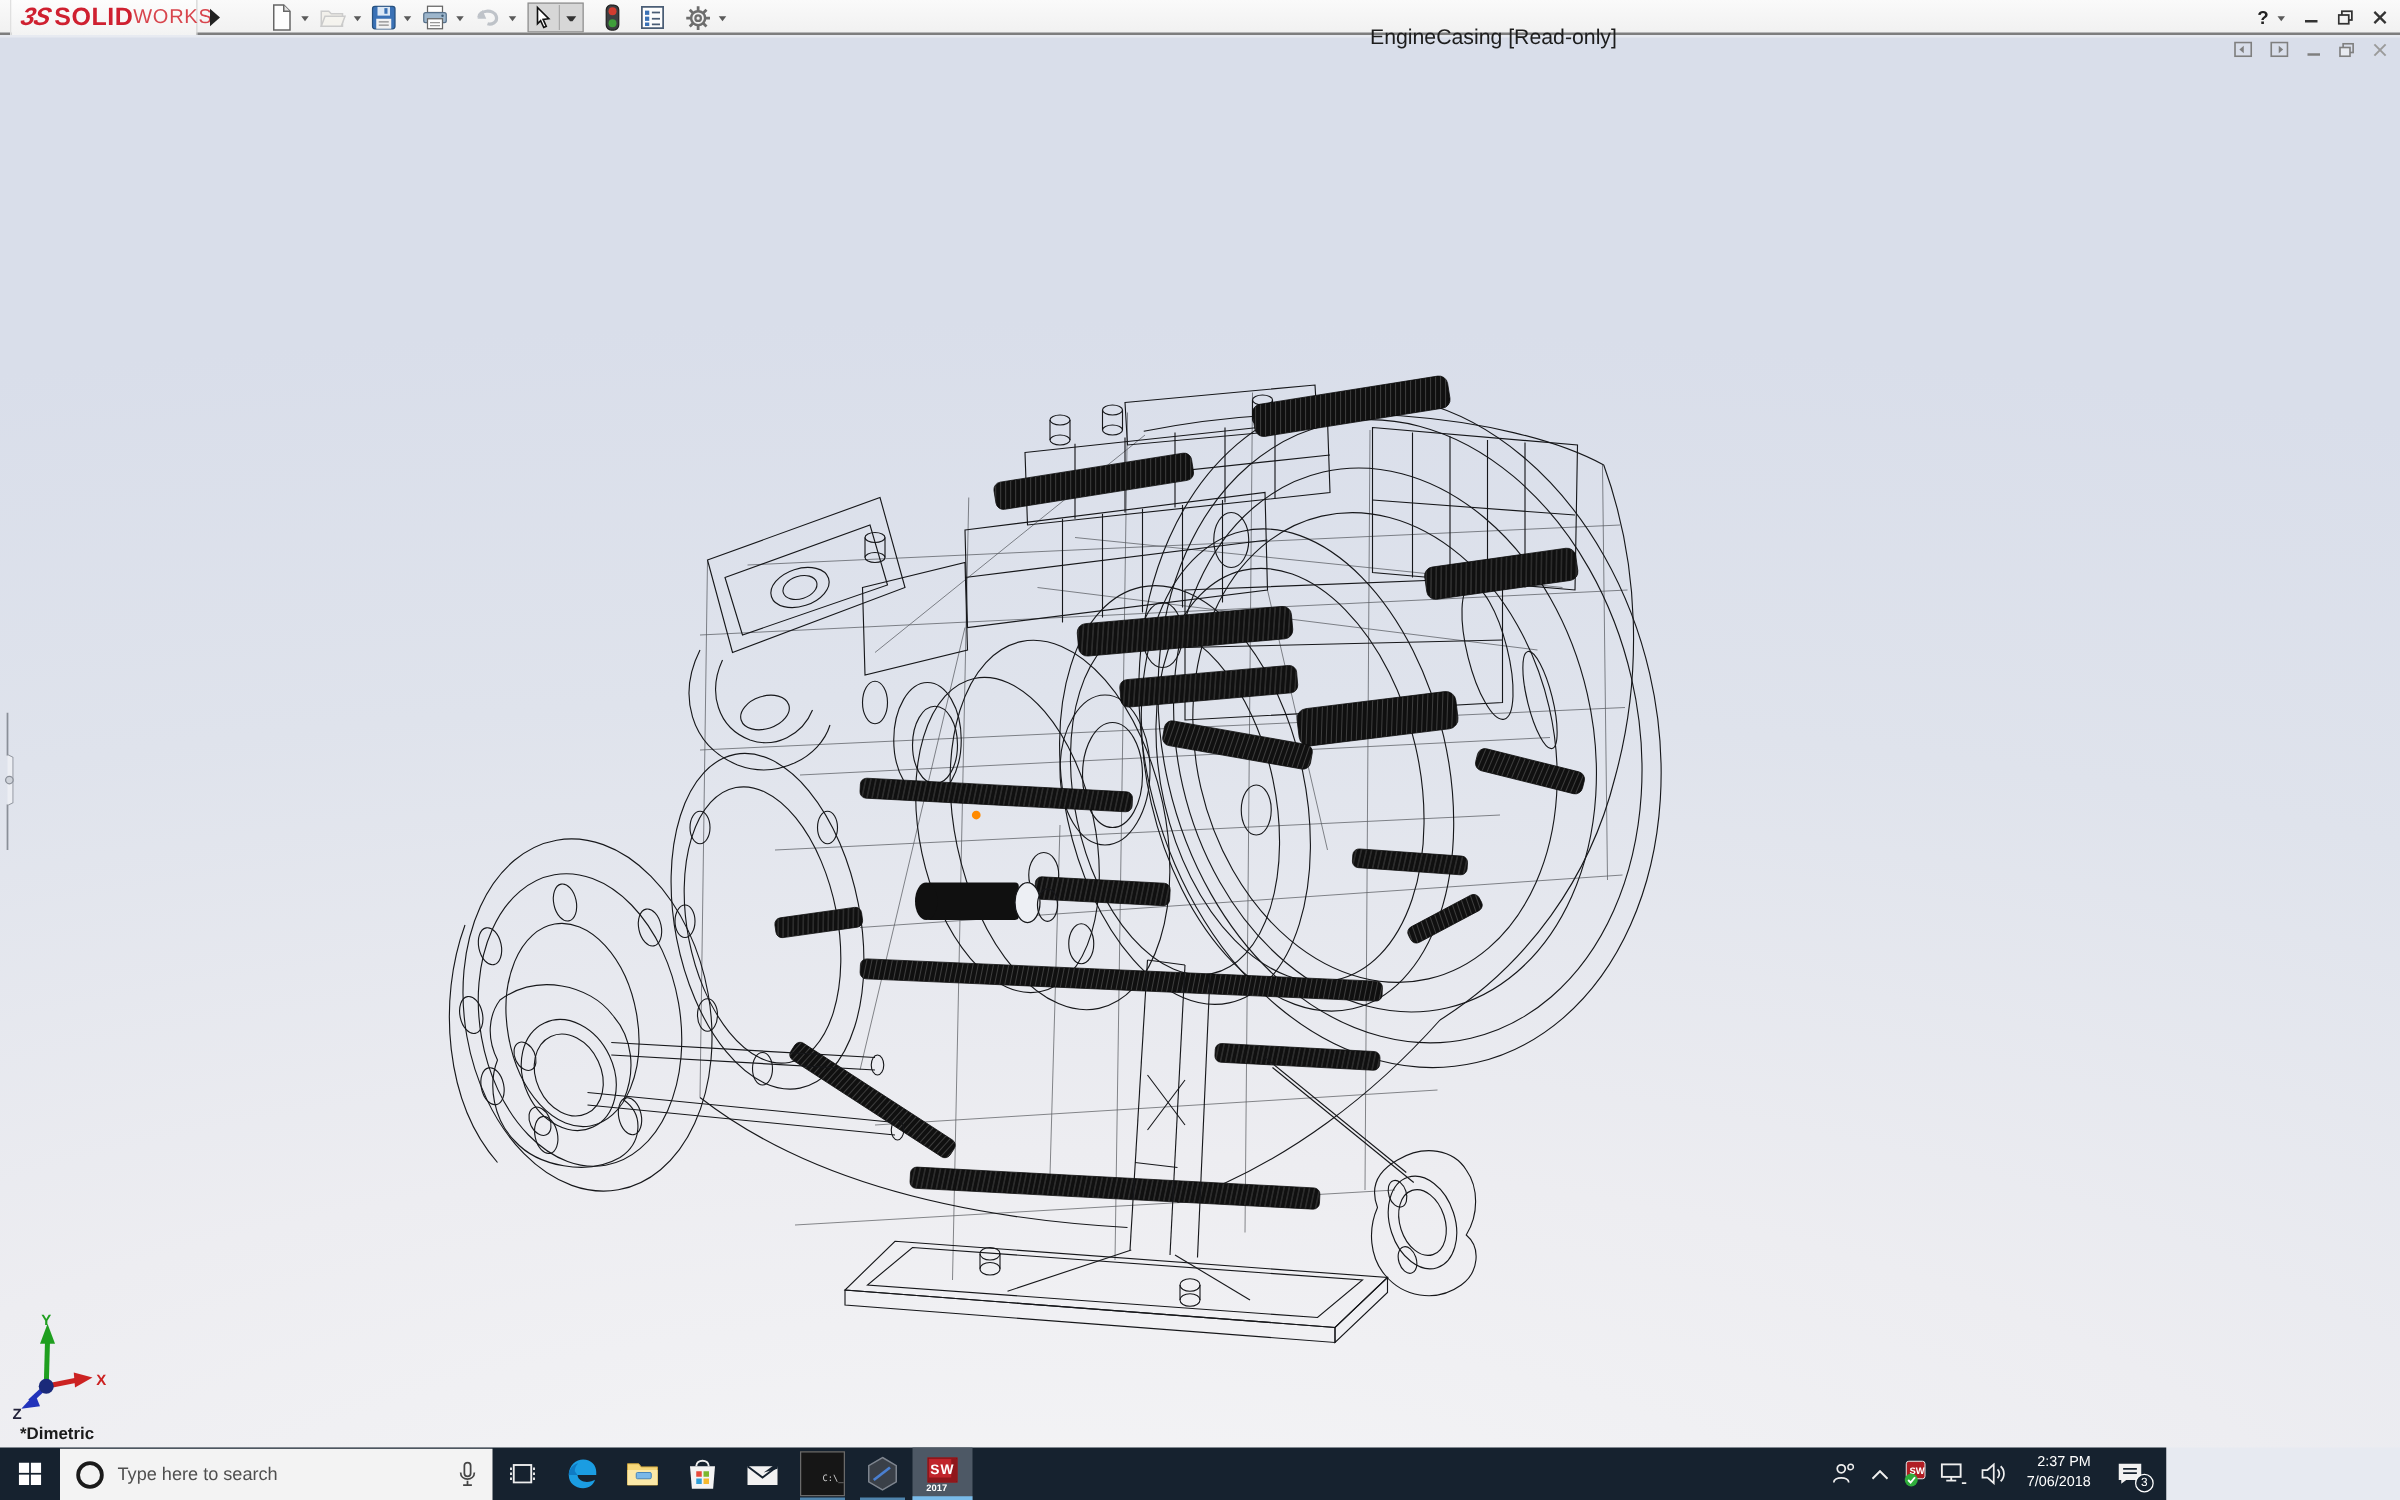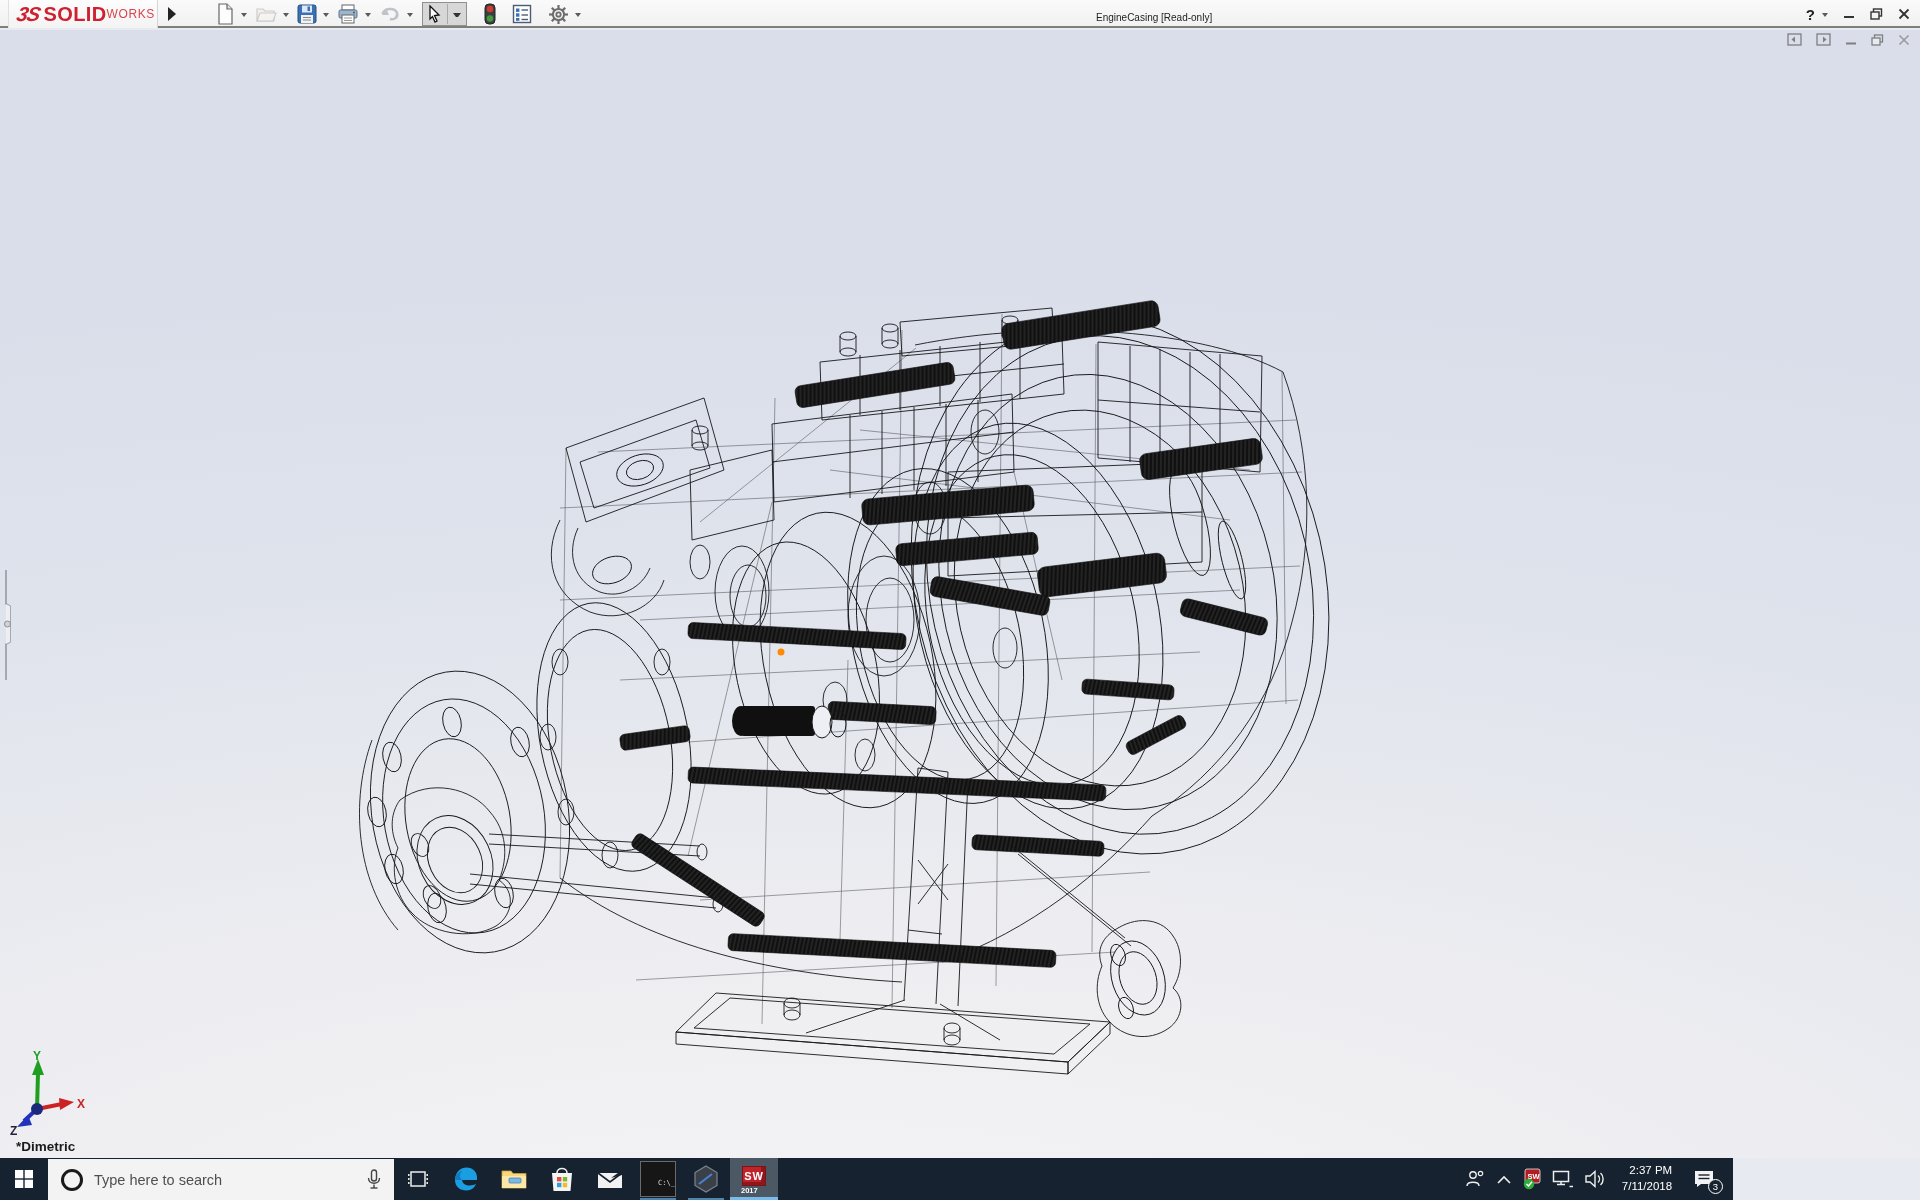--- a/index.html
+++ b/index.html
@@ -5,32 +5,32 @@
   * { margin:0; padding:0; box-sizing:border-box; }
   html,body { width:1920px; height:1200px; overflow:hidden; font-family:"Liberation Sans", sans-serif; background:#e7eaf1; }
 
   
   .titlebar { position:absolute; left:0; top:0; width:1920px; height:28px;
     background:linear-gradient(#fafafa,#f1f1f1); border-bottom:2px solid #7e7e7e; z-index:30; }
   .logo { position:absolute; left:8px; top:0; height:28px; width:150px; display:flex; align-items:center;
     border-left:1px solid #e0e0e0; border-right:1px solid #d5d5d5; padding-left:8px; background:linear-gradient(#fdfdfd,#f3f3f3); }
   .logo .mark { font-style:italic; font-weight:bold; font-size:20px; color:#cf2030; transform:skewX(-14deg); letter-spacing:-1px; margin-right:4px; }
   .logo .bold { font-weight:bold; font-size:20px; color:#cf2030; letter-spacing:.4px; }
-  .logo .light { font-weight:normal; font-size:12px; color:#d8454d; letter-spacing:.6px; }
+  .logo .light { font-weight:normal; font-size:16px; color:#d8454d; letter-spacing:.6px; }
   .flyout { position:absolute; left:168px; top:7px; width:0; height:0;
     border-left:8px solid #222; border-top:7px solid transparent; border-bottom:7px solid transparent; }
   .tools { position:absolute; left:212px; top:0; height:28px; display:flex; align-items:center; }
   .tool { display:flex; align-items:center; height:26px; padding:0 3px; }
   .caret { width:0; height:0; border-top:4px solid #5a5a5a; border-left:3.5px solid transparent; border-right:3.5px solid transparent; margin:2px 5px 0 3px; }
   .tool.disabled svg { opacity:.45; }
   .selbox { display:flex; align-items:center; border:1px solid #8f8f8f; background:#d7d7d7; height:24px; padding:0 2px; margin:0 4px; }
   .selbox .caret { border-top-color:#333; margin:2px 3px 0 5px; padding-left:2px; border-left:3.5px solid transparent; }
   .selbox .sep { width:1px; height:20px; background:#aaa; margin-left:4px; }
   .gap { width:10px; }
-  .doc-title { position:absolute; left:1096px; top:4px; height:28px; line-height:28px; font-size:10px; color:#1d1d1d; }
+  .doc-title { position:absolute; left:1096px; top:16px; height:28px; line-height:28px; font-size:17px; color:#1d1d1d; }
   .winctl { position:absolute; right:10px; top:0; height:28px; display:flex; align-items:center; gap:15px; }
   .winctl .help { font-size:15px; font-weight:bold; color:#222; }
   .winctl .caret { margin:2px 0 0 -8px; }
 
   
   .viewport { position:absolute; left:0; top:30px; width:1920px; height:1128px;
     background:radial-gradient(ellipse 150% 95% at 42% 115%, #f6f6f7 0%, #ededf1 38%, #dfe3ec 72%, #d9deea 100%); }
   .model-svg { position:absolute; left:0; top:0; width:1920px; height:1128px; }
   .docctl { position:absolute; top:3px; right:10px; display:flex; align-items:center; gap:14px; z-index:5; }
   .docctl svg { display:block; }
@@ -565,21 +565,21 @@
     <div class="tray-item" style="width:32px">
       <svg width="22" height="18" viewBox="0 0 22 18">
         <path d="M2 6 H6 L11 1.5 V16.5 L6 12 H2 Z" fill="none" stroke="#eee" stroke-width="1.4"></path>
         <path d="M14 5.5 C16 7.5 16 10.5 14 12.5" fill="none" stroke="#eee" stroke-width="1.4"></path>
         <path d="M16.5 3 C20 6 20 12 16.5 15" fill="none" stroke="#eee" stroke-width="1.4"></path>
       </svg>
     </div>
     <div class="tray-item clock">
       <div>
         <div>2:37 PM</div>
-        <div>7/11/2018</div>
+        <div>7/06/2018</div>
       </div>
     </div>
     <div class="tray-item" style="width:42px">
       <svg width="22" height="20" viewBox="0 0 22 20">
         <path d="M2 2 H20 V15 H8 L4 18 V15 H2 Z" fill="#f2f2f2"></path>
         <line x1="5.5" y1="6" x2="16.5" y2="6" stroke="#16222f" stroke-width="1.4"></line>
         <line x1="5.5" y1="9.5" x2="16.5" y2="9.5" stroke="#16222f" stroke-width="1.4"></line>
       </svg>
       <div class="badge">3</div>
     </div>

